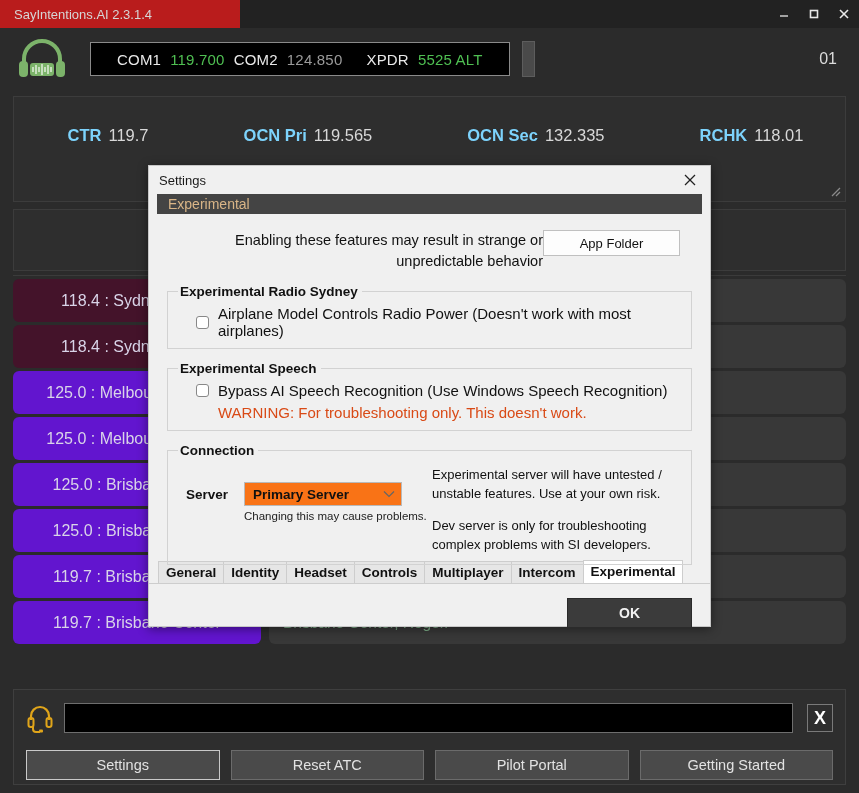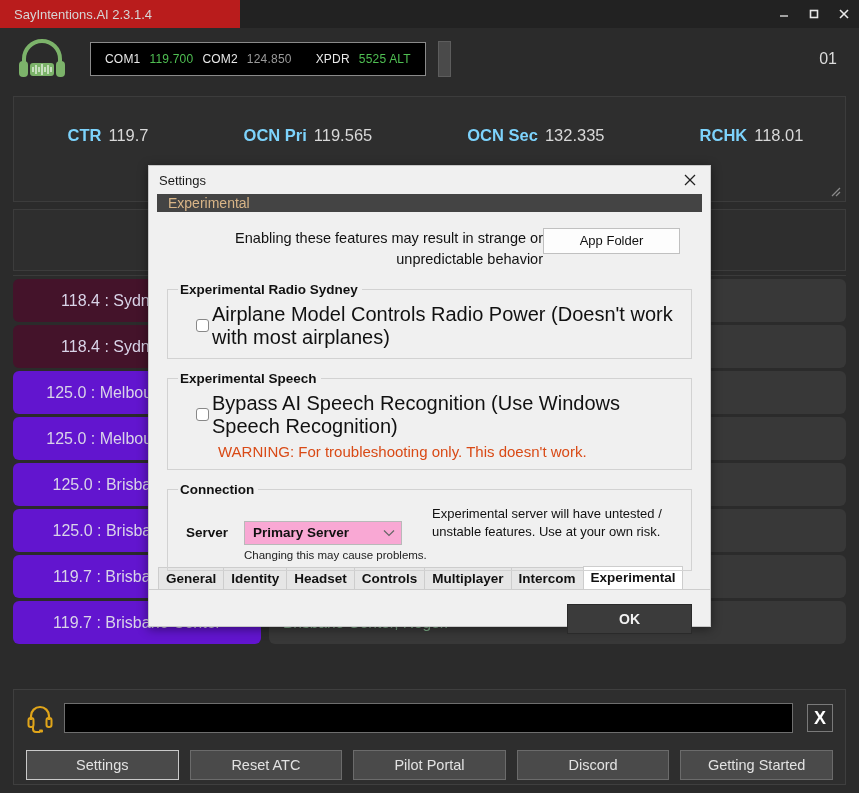--- a/index.html
+++ b/index.html
@@ -38,22 +38,22 @@
   .radiobar {
     height: 62px; background: #2b2b2b;
     display: flex; align-items: center; position: relative;
     padding-left: 14px;
   }
   .headset-logo { width: 56px; height: 48px; flex: none; }
   .radio-readout {
     margin-left: 20px;
     background: #000; border: 1px solid #8a8a8a;
     height: 34px; display: flex; align-items: center;
-    padding: 0 14px; gap: 0px;
-    font-size: 12px; letter-spacing: .2px;
+    padding: 0 26px; gap: 0px;
+    font-size: 15px; letter-spacing: .2px;
   }
   .rb-label { color: #e9e9e9; }
   .rb-green { color: #4fbf52; }
   .rb-dim   { color: #9a9a9a; }
   .rb-sp { display: inline-block; width: 9px; }
   .rb-gap { display: inline-block; width: 24px; }
   .radio-slider {
     margin-left: 12px; width: 13px; height: 36px;
     background: #4a4a4a; border: 1px solid #5d5d5d;
   }
@@ -195,31 +195,31 @@
   }
   fieldset.grp legend {
     font-size: 13.5px; font-weight: bold; color: #111;
     padding: 0 4px 0 2px;
   }
   .chk-row { display: flex; align-items: center; padding-left: 18px; }
   .chk-box {
     width: 13px; height: 13px; border: 1px solid #888;
     border-radius: 3px; background: #fff; flex: none;
   }
-  .chk-label { font-size: 20px; color: #111; margin-left: 3px; }
+  .chk-label { font-size: 15px; color: #111; margin-left: 9px; }
   .warn-text {
     color: #d94a16; font-size: 15px; padding-left: 40px; margin-top: 5px;
   }
 
   .conn-inner { display: flex; padding-top: 2px; }
   .conn-left { width: 250px; padding-left: 8px; }
   .server-row { display: flex; align-items: center; margin-top: 16px; }
   .server-lab { font-size: 13.5px; font-weight: bold; color: #111; width: 58px; }
   .server-sel {
-    width: 158px; height: 24px; background: #f9a8d4;
+    width: 158px; height: 24px; background: #f97316;
     border: 1px solid #b9b9b9; display: flex; align-items: center;
     padding: 0 6px 0 8px; font-size: 13.5px; color: #111; font-weight: bold;
   }
   .server-sel .sel-val { flex: 1; }
   .server-note {
     font-size: 11.5px; color: #222; margin-top: 4px; padding-left: 58px;
   }
   .conn-right { flex: 1; font-size: 13px; color: #111; line-height: 1.45; padding-left: 4px; }
   .conn-right p + p { margin-top: 13px; }
 
@@ -393,21 +393,20 @@
       <path d="M7 24 v2 a3 3 0 0 0 3 3 h4" fill="none" stroke="#e0a51a" stroke-width="2"></path>
       <rect x="13" y="26.5" width="4" height="3" rx="1" fill="#e0a51a"></rect>
     </svg>
     <div class="mic-input"></div>
     <div class="mic-close">X</div>
   </div>
   <div class="btn-row">
     <div class="tool-btn active">Settings</div>
     <div class="tool-btn">Reset ATC</div>
     <div class="tool-btn">Pilot Portal</div>
-    <div class="tool-btn">Discord</div>
     <div class="tool-btn">Getting Started</div>
   </div>
 </div>
 
 <div class="dialog">
   <div class="dlg-title">
     <span class="dlg-title-text">Settings</span>
     <div class="dlg-close">
       <svg width="14" height="14" viewBox="0 0 14 14">
           <line x1="2" y1="2" x2="12" y2="12" stroke="#222" stroke-width="1.2"></line>
@@ -452,20 +451,21 @@
               <span class="sel-val">Primary Server</span>
               <svg width="12" height="8" viewBox="0 0 12 8">
                 <polyline points="1,1.5 6,6.5 11,1.5" fill="none" stroke="#666" stroke-width="1.2"></polyline>
               </svg>
             </div>
           </div>
           <div class="server-note">Changing this may cause problems.</div>
         </div>
         <div class="conn-right">
           <p>Experimental server will have untested / unstable features. Use at your own risk.</p>
+          <p>Dev server is only for troubleshooting complex problems with SI developers.</p>
         </div>
       </div>
     </fieldset>
   </div>
 
   <div class="tab-strip">
     <div class="tab">General</div>
     <div class="tab">Identity</div>
     <div class="tab">Headset</div>
     <div class="tab">Controls</div>

